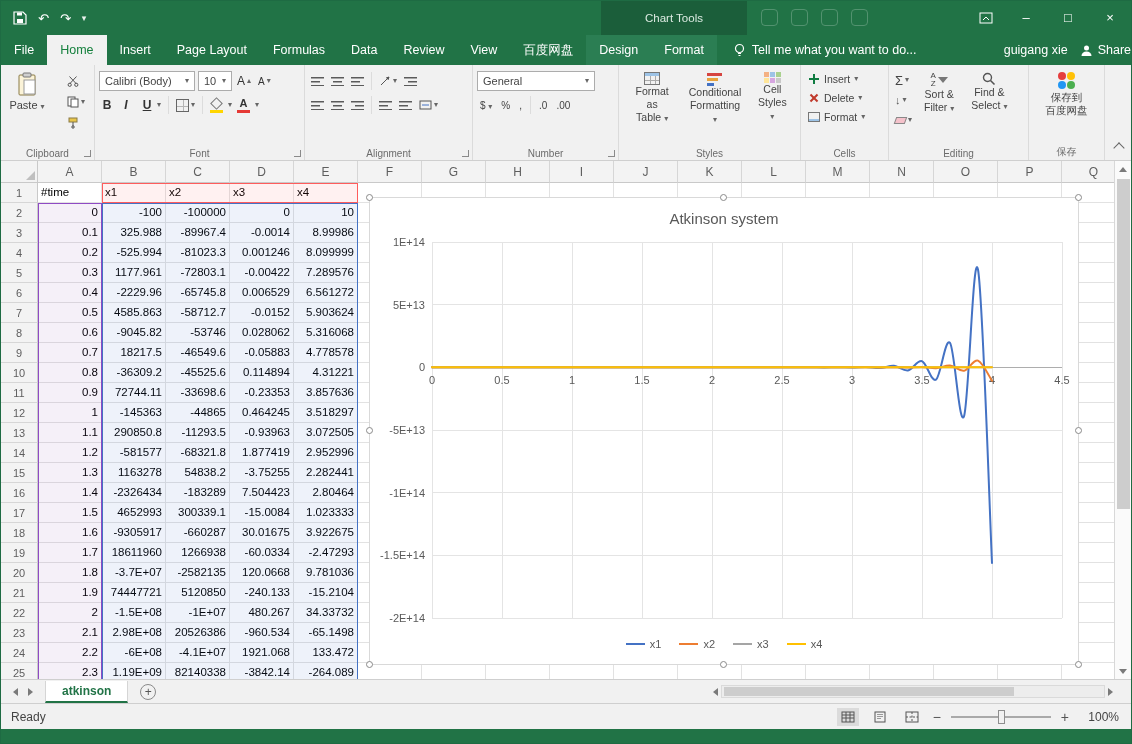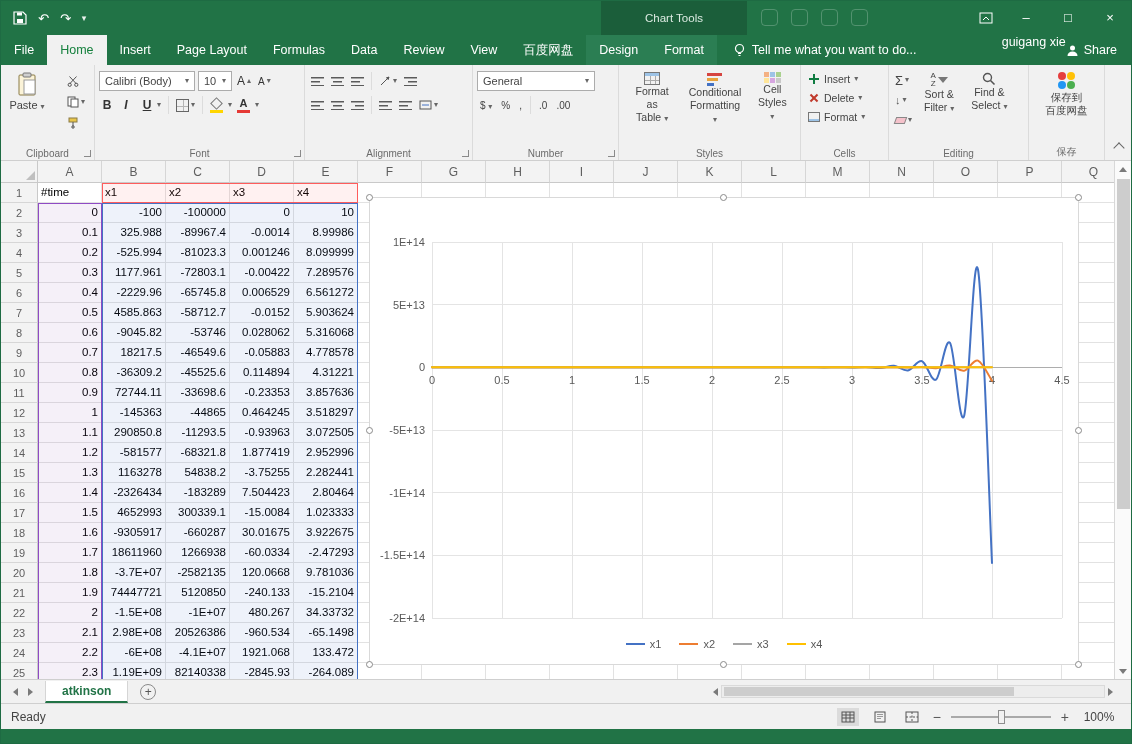--- a/index.html
+++ b/index.html
@@ -19,21 +19,21 @@
 .winctl{position:absolute;right:0;top:0;height:34px;display:flex;align-items:center}
 .wbtn{width:42px;text-align:center;line-height:34px;font-size:13px;color:#fff}
 .rdo-btn{width:38px;display:flex;justify-content:center;align-items:center;height:34px}
 
 
 .tabrow{height:30px;background:#217346;display:flex;align-items:stretch;color:#fff;font-size:12.5px;flex:none}
 .tab{padding:0 13px;line-height:30px;white-space:nowrap;cursor:default}
 .tab.active{background:#F1F1F1;color:#15803d}
 .tab.ctx{background:#2B7E53}
 .tellme{display:flex;align-items:center;gap:6px;margin-left:16px;white-space:nowrap}
-.right-cluster{margin-left:auto;display:flex;gap:0;padding-right:14px;white-space:nowrap}
+.right-cluster{margin-left:auto;display:flex;align-items:center;gap:12px;white-space:nowrap}
 .share-wrap{display:flex;align-items:center;gap:5px}
 
 
 .ribbon{height:96px;background:#F1F1F1;border-bottom:1px solid #CFCFCF;display:flex;flex:none;position:relative;font-size:11px;color:#444}
 .rgroup{position:relative;border-right:1px solid #DBDBDB;padding:4px 4px 16px;flex:none}
 .rgroup-label{position:absolute;bottom:1px;left:0;right:0;text-align:center;font-size:10px;color:#6B6B6B}
 .launcher{position:absolute;right:3px;bottom:3px;width:7px;height:7px;border-right:1px solid #8A8A8A;border-bottom:1px solid #8A8A8A}
 .caret{font-size:8px;color:#666;line-height:1}
 .rrow{display:flex;align-items:center;gap:3px;height:24px}
 .combo{height:20px;border:1px solid #ACACAC;background:#fff;font-size:11px;display:flex;align-items:center;padding:0 5px;gap:5px;justify-content:space-between}
@@ -122,21 +122,21 @@
 
 
 .statusbar{height:26px;background:#F1F1F1;border-top:1px solid #CFCFCF;display:flex;align-items:center;font-size:12px;color:#444;flex:none}
 .status-left{padding-left:10px}
 .status-right{margin-left:auto;display:flex;align-items:center;gap:10px;padding-right:12px}
 .vbtn{width:22px;height:18px;display:flex;align-items:center;justify-content:center}
 .vbtn.sel{background:#DBDBDB}
 .zoom-track{width:100px;height:2px;background:#A9A9A9;position:relative}
 .zoom-thumb{position:absolute;left:47px;top:-6px;width:7px;height:14px;background:#F1F1F1;border:1px solid #8E8E8E}
 .zoom-sign{font-size:14px;color:#555}
-.zoom-pct{width:40px;text-align:center}
+.zoom-pct{width:40px;text-align:right}
 .bottombar{height:14px;background:#217346;flex:none}
 svg{display:block}
 </style>
 </head>
 <body>
 
 <div class="window">
 
   <div class="titlebar">
     <div class="qat">
@@ -957,21 +957,21 @@
             <div class="cell"></div>
             <div class="cell"></div>
             <div class="cell"></div>
             <div class="cell"></div>
           </div>
           <div class="grow">
             <div class="rn">25</div>
             <div class="cell">2.3</div>
             <div class="cell">1.19E+09</div>
             <div class="cell">82140338</div>
-            <div class="cell">-2845.93</div>
+            <div class="cell">-3842.14</div>
             <div class="cell">-264.089</div>
             <div class="cell"></div>
             <div class="cell"></div>
             <div class="cell"></div>
             <div class="cell"></div>
             <div class="cell"></div>
             <div class="cell"></div>
             <div class="cell"></div>
             <div class="cell"></div>
             <div class="cell"></div>
@@ -988,20 +988,21 @@
 
       <div class="chart" id="chart">
         <span class="handle h-tl"></span>
         <span class="handle h-tm"></span>
         <span class="handle h-tr"></span>
         <span class="handle h-ml"></span>
         <span class="handle h-mr"></span>
         <span class="handle h-bl"></span>
         <span class="handle h-bm"></span>
         <span class="handle h-br"></span>
+        <div class="chart-title">Atkinson system</div>
         <svg id="plot" width="710" height="468">
             <line x1="62" y1="44.0" x2="692" y2="44.0" stroke="#E4E4E4" stroke-width="1" shape-rendering="crispEdges"></line>
             <text x="55" y="48" text-anchor="end" fill="#595959" font-size="11" font-family="Liberation Sans, sans-serif">1E+14</text>
             <line x1="62" y1="106.7" x2="692" y2="106.7" stroke="#E4E4E4" stroke-width="1" shape-rendering="crispEdges"></line>
             <text x="55" y="110.7" text-anchor="end" fill="#595959" font-size="11" font-family="Liberation Sans, sans-serif">5E+13</text>
             <line x1="62" y1="169.3" x2="692" y2="169.3" stroke="#ADADAD" stroke-width="1" shape-rendering="crispEdges"></line>
             <text x="55" y="173.3" text-anchor="end" fill="#595959" font-size="11" font-family="Liberation Sans, sans-serif">0</text>
             <line x1="62" y1="232.0" x2="692" y2="232.0" stroke="#E4E4E4" stroke-width="1" shape-rendering="crispEdges"></line>
             <text x="55" y="236" text-anchor="end" fill="#595959" font-size="11" font-family="Liberation Sans, sans-serif">-5E+13</text>
             <line x1="62" y1="294.7" x2="692" y2="294.7" stroke="#E4E4E4" stroke-width="1" shape-rendering="crispEdges"></line>

